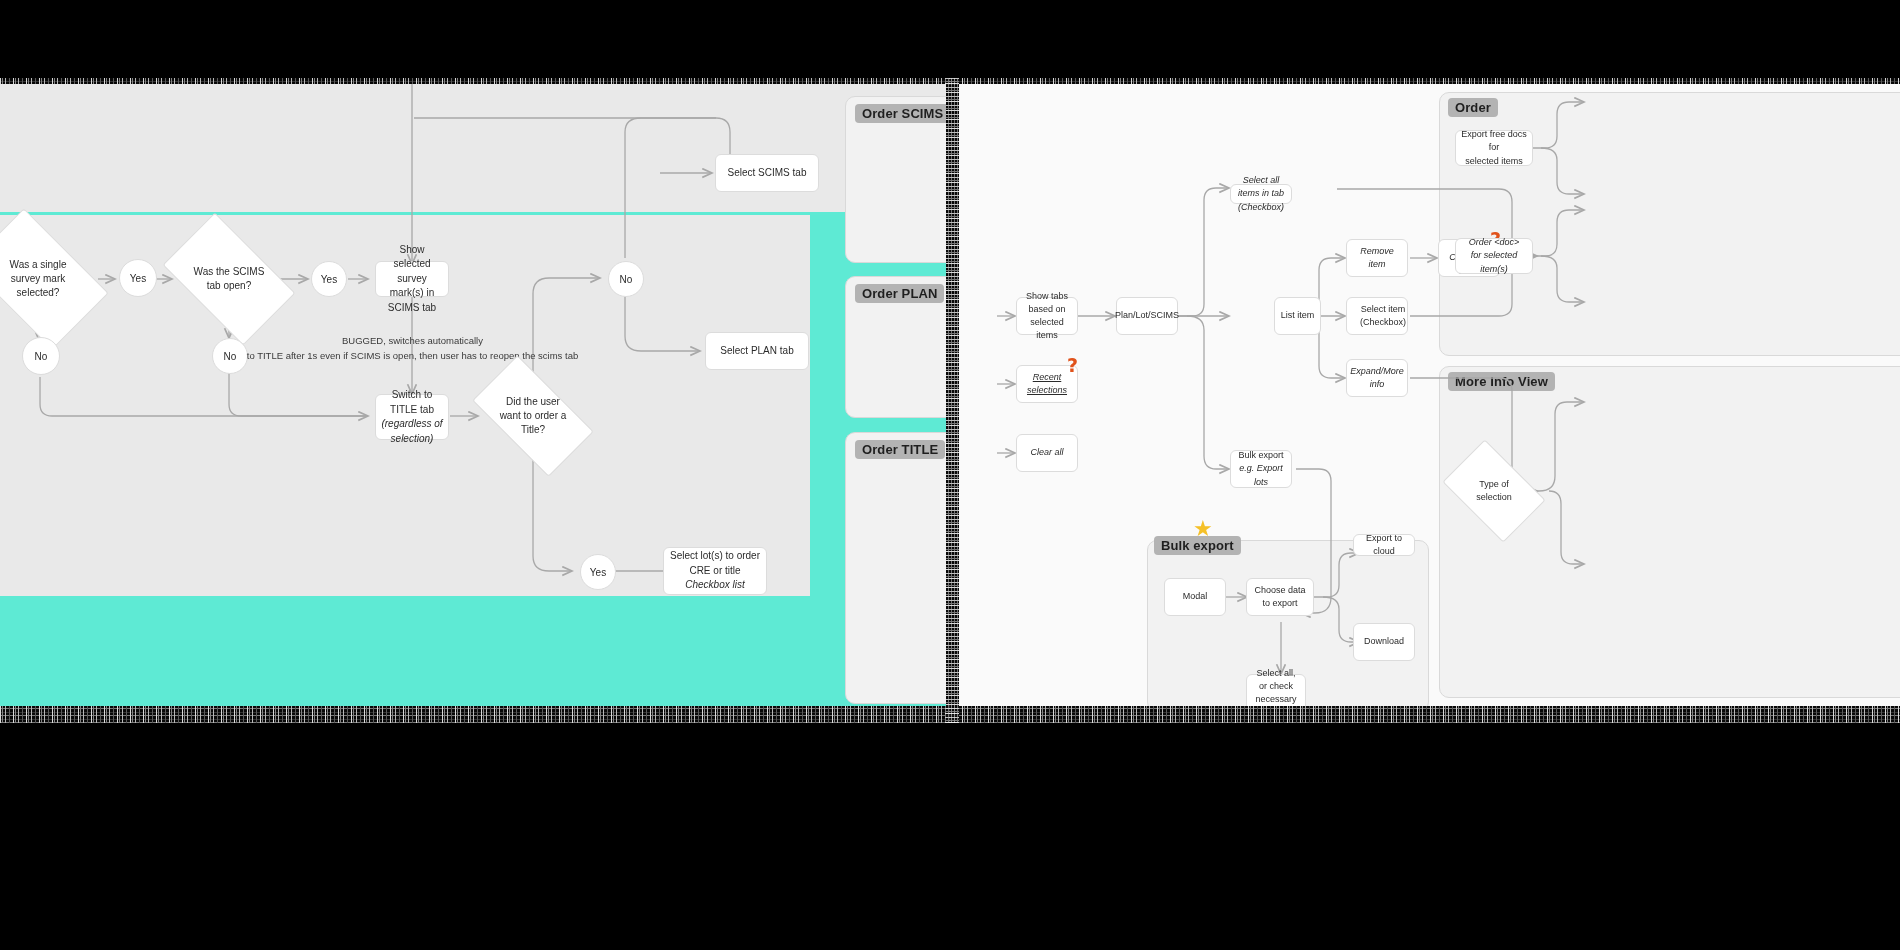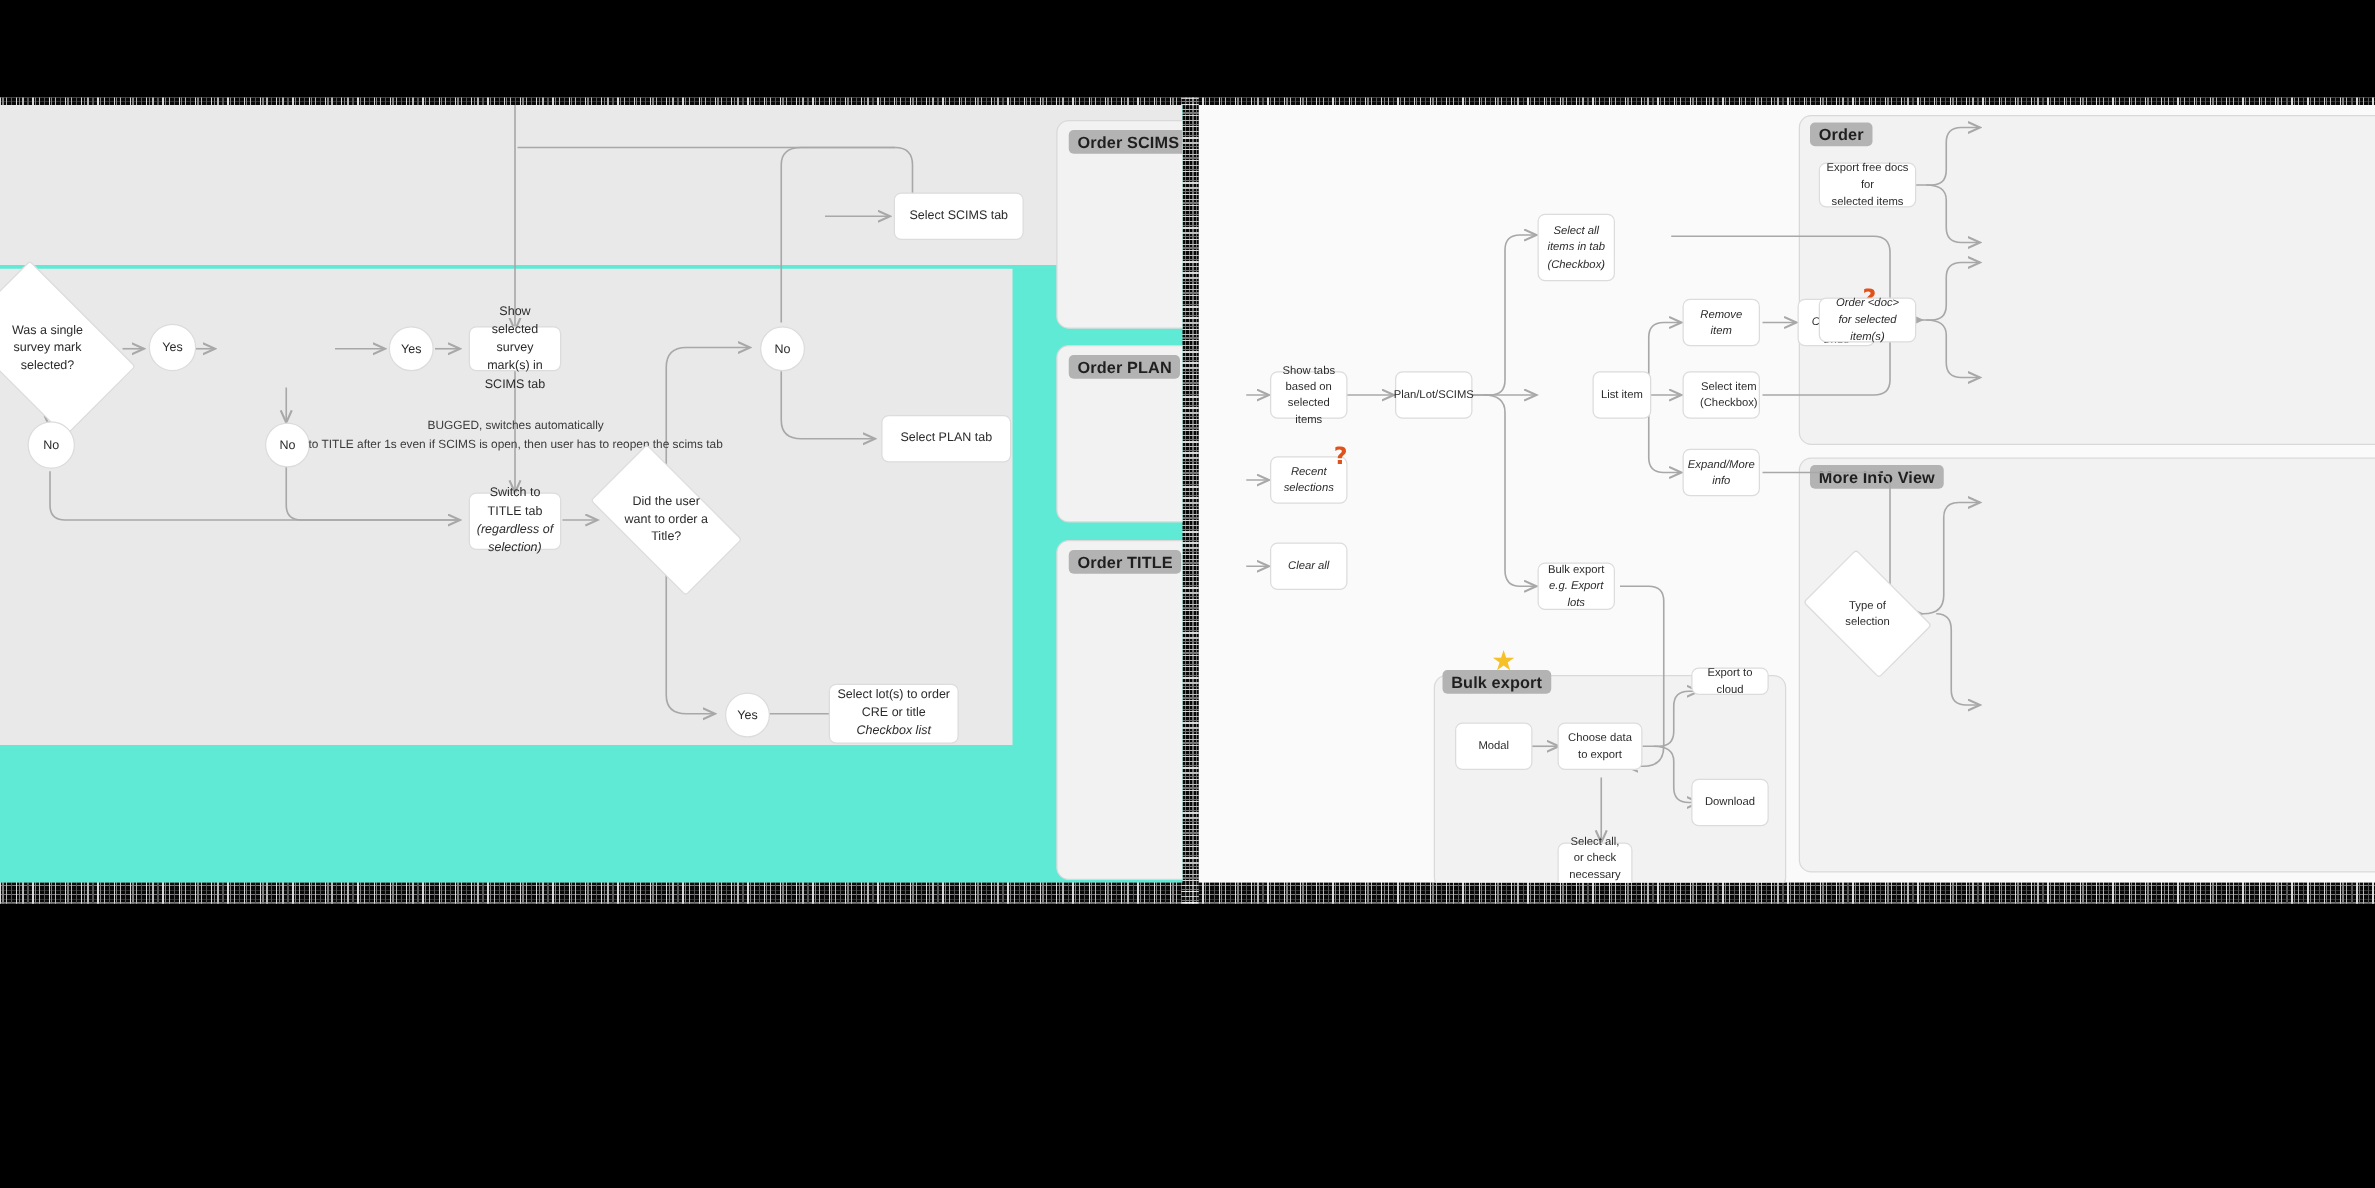--- a/index.html
+++ b/index.html
@@ -108,20 +108,24 @@
       <line x1="660" y1="89" x2="712" y2="89" marker-end="url(#ah)"></line>
     </svg>
 
     <div class="dia lg" style="left:-22px;top:155px;width:120px;height:80px;">
       <i></i>
         <span>Was a single<br>survey mark<br>selected?</span>
     </div>
     <div class="circ" style="left:119px;top:175px;width:36px;height:36px;">Yes</div>
     <div class="circ" style="left:22px;top:253px;width:36px;height:36px;">No</div>
 
+    <div class="dia lg" style="left:172px;top:158px;width:114px;height:74px;">
+      <i></i>
+        <span>Was the SCIMS<br>tab open?</span>
+    </div>
     <div class="circ" style="left:311px;top:177px;width:34px;height:34px;">Yes</div>
     <div class="circ" style="left:212px;top:254px;width:34px;height:34px;">No</div>
 
     <div class="node big" style="left:375px;top:177px;width:74px;height:36px;">
       <span>Show selected survey<br>mark(s) in SCIMS tab</span>
     </div>
 
     <div class="note" style="left:180px;top:250px;width:465px;">
       <div>BUGGED, switches automatically</div>
       <div>to TITLE after 1s even if SCIMS is open, then user has to reopen the scims tab</div>
@@ -202,28 +206,28 @@
       <path d="M582 172 Q598 172 598 184 L598 206 Q598 218 610 218 L625 218" marker-end="url(#bh)"></path>
 
       <path d="M578 407 L580 407 Q596 407 596 392 L596 330 Q596 318 608 318 L625 318" marker-end="url(#bh)"></path>
       <path d="M590 407 Q602 407 602 420 L602 468 Q602 480 614 480 L625 480" marker-end="url(#bh)"></path>
     </svg>
 
     <div class="node" style="left:57px;top:213px;width:62px;height:38px;">
       <span>Show tabs based on<br>selected items</span>
     </div>
 
-    <div class="node it" style="left:57px;top:281px;width:62px;height:38px;">Recent selections</div>
+    <div class="node it" style="left:57px;top:281px;width:62px;height:38px;text-decoration:underline;">Recent selections</div>
     <div class="qm" style="left:108px;top:272px;">?</div>
 
     <div class="node it" style="left:57px;top:350px;width:62px;height:38px;">Clear all</div>
 
     <div class="node" style="left:157px;top:213px;width:62px;height:38px;">Plan/Lot/SCIMS</div>
 
-    <div class="node it" style="left:271px;top:87px;width:62px;height:54px;">
+    <div class="node it" style="left:271px;top:100px;width:62px;height:20px;">
       <span>Select all items in tab<br>(Checkbox)</span>
     </div>
 
     <div class="node" style="left:271px;top:213px;width:47px;height:38px;margin-left:44px;">List item</div>
 
     <div class="node" style="left:271px;top:366px;width:62px;height:38px;">
       <span>Bulk export<br><i>e.g. Export lots</i></span>
     </div>
 
     <div class="node it" style="left:387px;top:155px;width:62px;height:38px;">Remove item</div>

